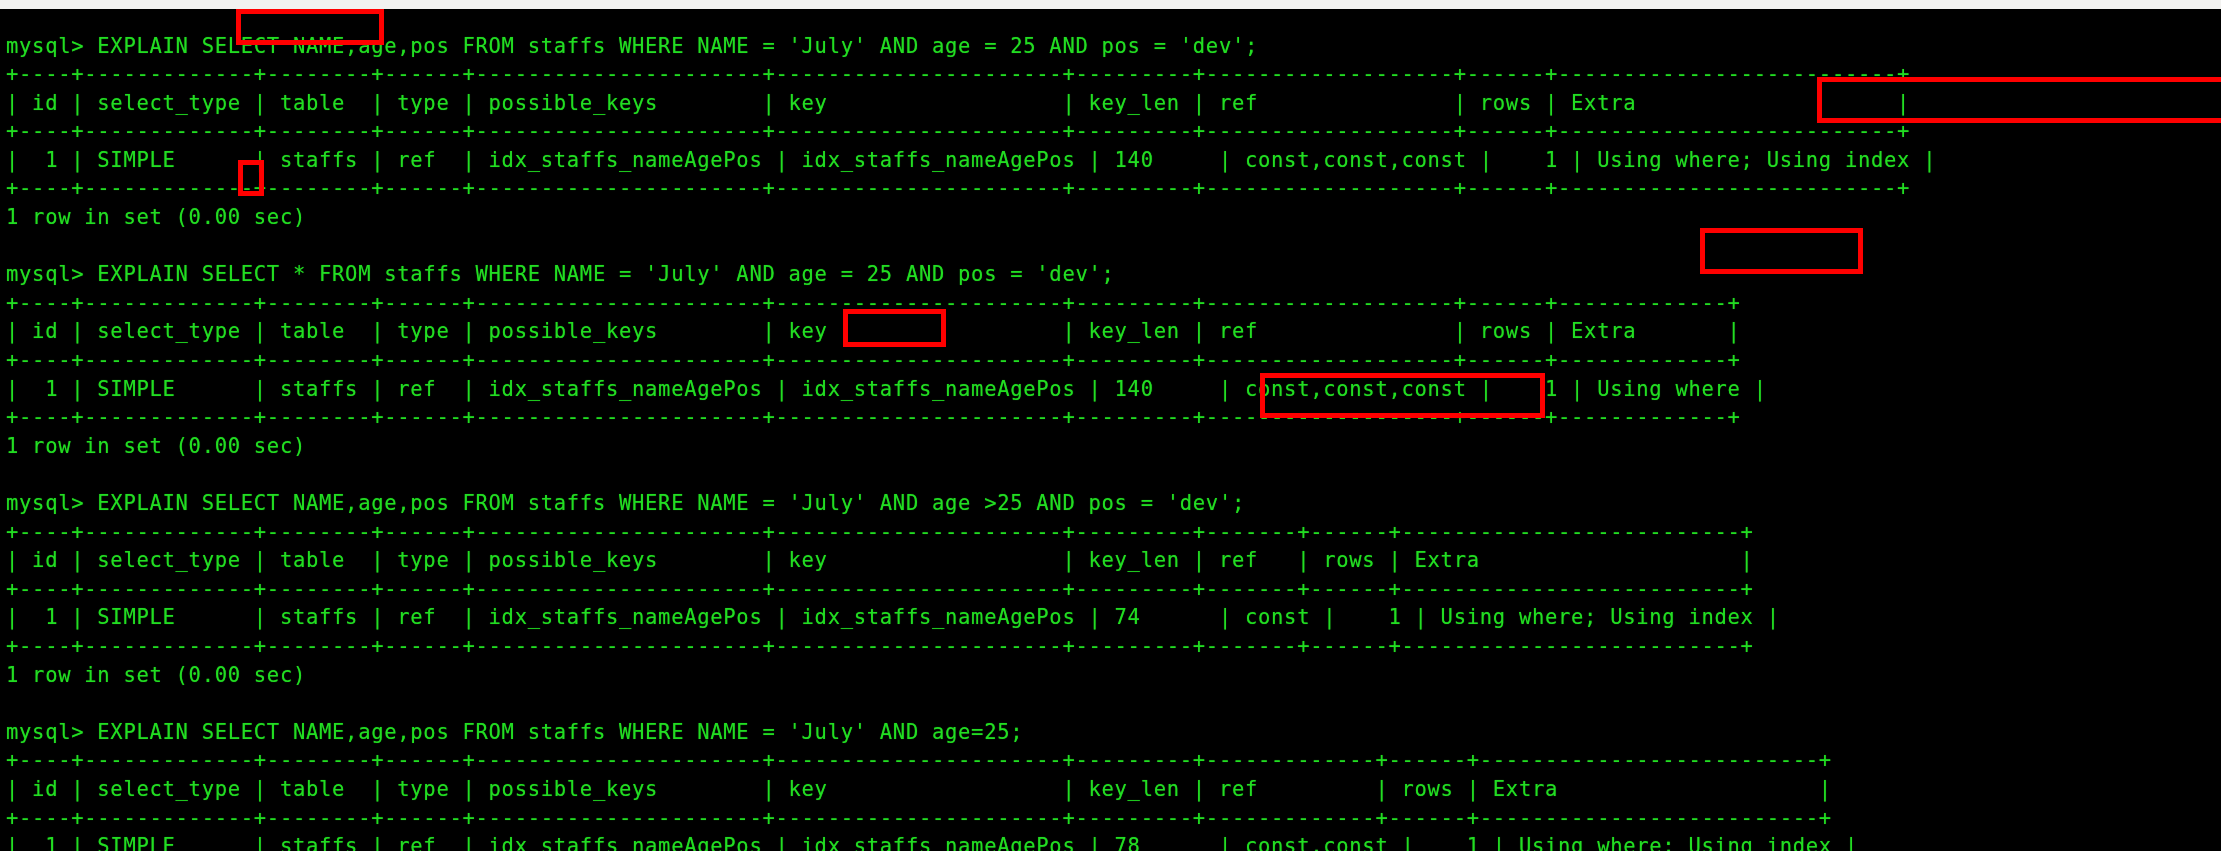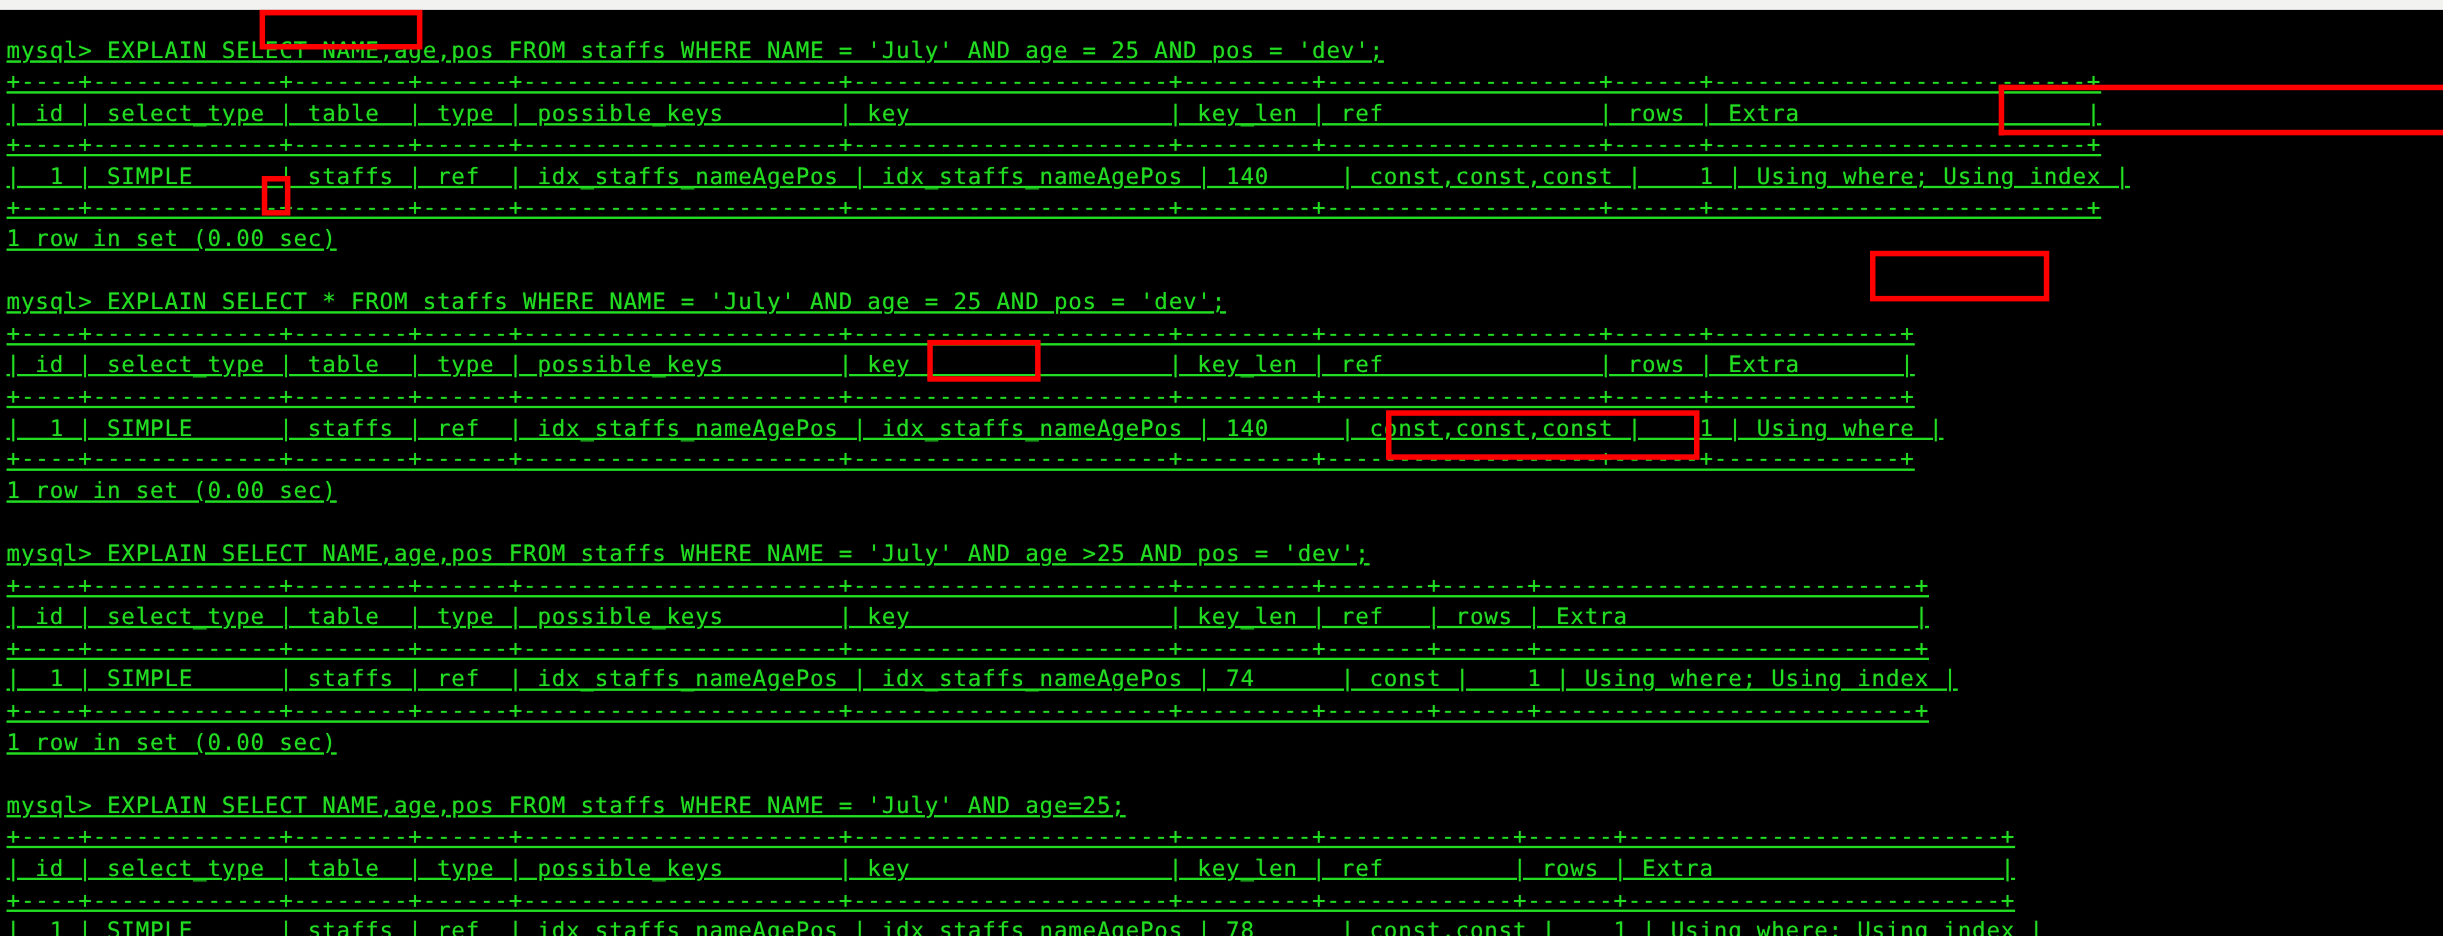--- a/index.html
+++ b/index.html
@@ -35,21 +35,20 @@
     letter-spacing:0.7px;
     white-space:pre;
     padding:2px 0 0 6px;
     box-sizing:border-box;
     text-shadow:0 0 1px rgba(34,221,34,0.55);
   }
   .term .line{
     display:block;
     height:28.6px;
     white-space:pre;
-    text-decoration:underline;
   }
   .term .blank{ display:block; height:28.6px; }
 
   
   .hl{
     position:absolute;
     border:5px solid #ff0000;
     box-sizing:border-box;
     pointer-events:none;
     background:transparent;

